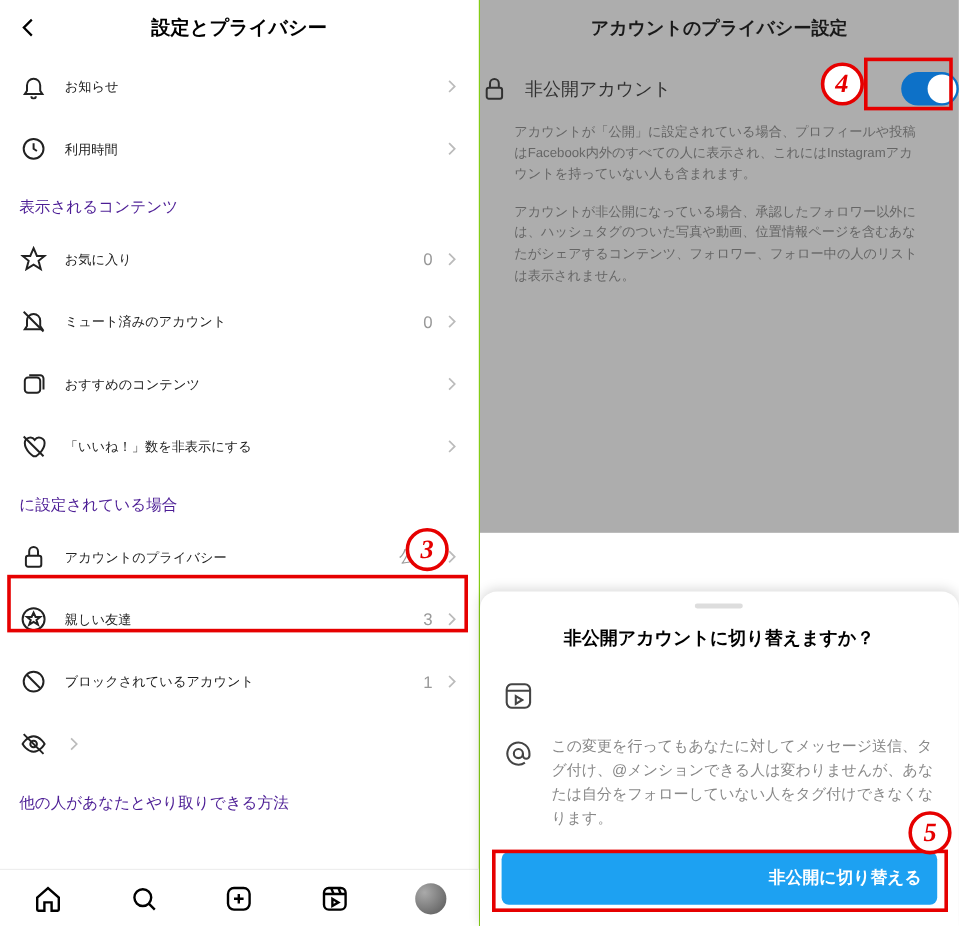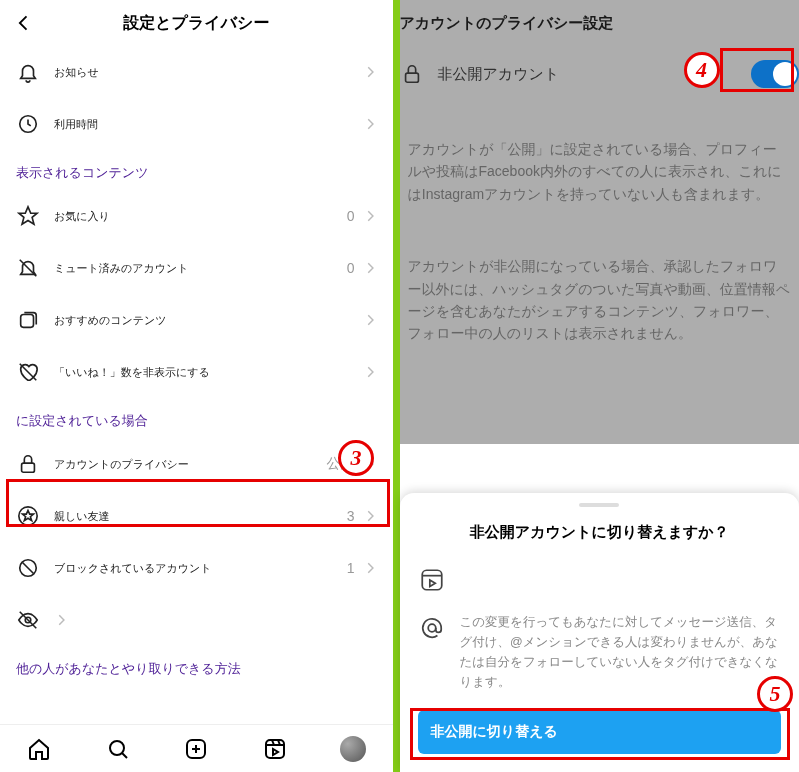--- a/index.html
+++ b/index.html
@@ -1,19 +1,19 @@
 <!DOCTYPE html>
 <html><head>
 <meta charset="utf-8">
 <style>
   * { box-sizing: border-box; margin: 0; padding: 0; }
   body { font-family: -apple-system, BlinkMacSystemFont, "Hiragino Sans", sans-serif; background: #fff; width: 799px; height: 772px; overflow: hidden; }
   .container { display: flex; width: 799px; height: 772px; }
   .pane { width: 399.5px; height: 772px; position: relative; background: #fff; }
-  .pane-left { border-right: 7px solid #84cc16; }
+  .pane-left { border-right: 1px solid #84cc16; }
   
   .header { display: flex; align-items: center; height: 46px; padding: 0 12px; position: relative; }
   .header-title { position: absolute; left: 0; right: 0; text-align: center; font-weight: 700; font-size: 16px; }
   .back { width: 24px; height: 24px; display: flex; align-items: center; justify-content: center; z-index: 2; }
   
   .row { display: flex; align-items: center; padding: 14px 16px; position: relative; }
   .row-icon { width: 24px; height: 24px; margin-right: 14px; display: flex; align-items: center; justify-content: center; flex-shrink: 0; }
   .row-label { flex: 1; font-size: 11px; color: #222; }
   .row-value { color: #999; font-size: 14px; margin-right: 8px; }
   .chevron { color: #bbb; }
@@ -23,34 +23,34 @@
   .bottom-tabs { position: absolute; bottom: 0; left: 0; right: 0; height: 48px; display: flex; justify-content: space-around; align-items: center; border-top: 1px solid #eee; background: #fff; }
   .tab-icon { width: 26px; height: 26px; display: flex; align-items: center; justify-content: center; }
   
   .annot { position: absolute; width: 36px; height: 36px; border: 3px solid #e60000; border-radius: 50%; color: #e60000; font-weight: 900; font-size: 22px; display: flex; align-items: center; justify-content: center; background: #fff; z-index: 20; font-style: italic; font-family: Georgia, serif; }
   .annot-box { position: absolute; border: 3px solid #e60000; z-index: 10; pointer-events: none; }
   
   
   .right-top { background: #b8b8b8; position: relative; height: 444px; }
   .right-top::before { content:""; position:absolute; inset:0; background: rgba(100,100,100,0.12); }
   .right-header { display: flex; align-items: center; height: 46px; position: relative; }
-  .right-header-title { position: absolute; left: 0; right: 0; font-weight: 700; font-size: 15px; color: #1a1a1a; }
+  .right-header-title { position: absolute; left: 0; right: 0; text-align: center; font-weight: 700; font-size: 15px; color: #1a1a1a; }
   .priv-row { display: flex; align-items: center; padding: 14px 0; }
   .priv-label { flex: 1; font-size: 15px; color: #2a2a2a; }
   .toggle { width: 48px; height: 28px; background: #0d71c8; border-radius: 14px; position: relative; }
   .toggle::after { content: ""; position: absolute; right: 2px; top: 2px; width: 24px; height: 24px; background: #fff; border-radius: 50%; }
-  .help-text { padding: 0 8px 14px; color: #666; font-size: 14px; line-height: 1.6; margin-top: 36px; }
+  .help-text { padding: 0 29px 14px; color: #666; font-size: 11px; line-height: 1.6; }
   
   .sheet { position: absolute; bottom: 0; left: 0; right: 0; background: #fff; border-top-left-radius: 14px; border-top-right-radius: 14px; padding: 10px 18px 18px; box-shadow: 0 -2px 10px rgba(0,0,0,0.15); }
   .sheet-handle { width: 40px; height: 4px; background: #ddd; border-radius: 2px; margin: 0 auto 16px; }
   .sheet-title { text-align: center; font-weight: 700; font-size: 15px; margin-bottom: 22px; }
   .sheet-item { display: flex; align-items: flex-start; margin-bottom: 18px; }
   .sheet-icon { width: 28px; height: 28px; margin-right: 14px; margin-top: 2px; flex-shrink: 0; display: flex; align-items: center; justify-content: center; }
   .sheet-text { font-size: 12.5px; color: #888; line-height: 1.6; }
-  .cta { background: #1da1f2; color: #fff; text-align: left; padding: 13px; border-radius: 6px; font-weight: 600; font-size: 14px; }
+  .cta { background: #1da1f2; color: #fff; text-align: right; padding: 13px; border-radius: 6px; font-weight: 600; font-size: 14px; }
   
   .avatar-circle { width: 26px; height: 26px; border-radius: 50%; background: radial-gradient(circle at 30% 30%, #aaa, #555); }
   svg { display: block; }
 </style>
 </head>
 <body>
 
 <div class="container">
 
   <div class="pane pane-left">

